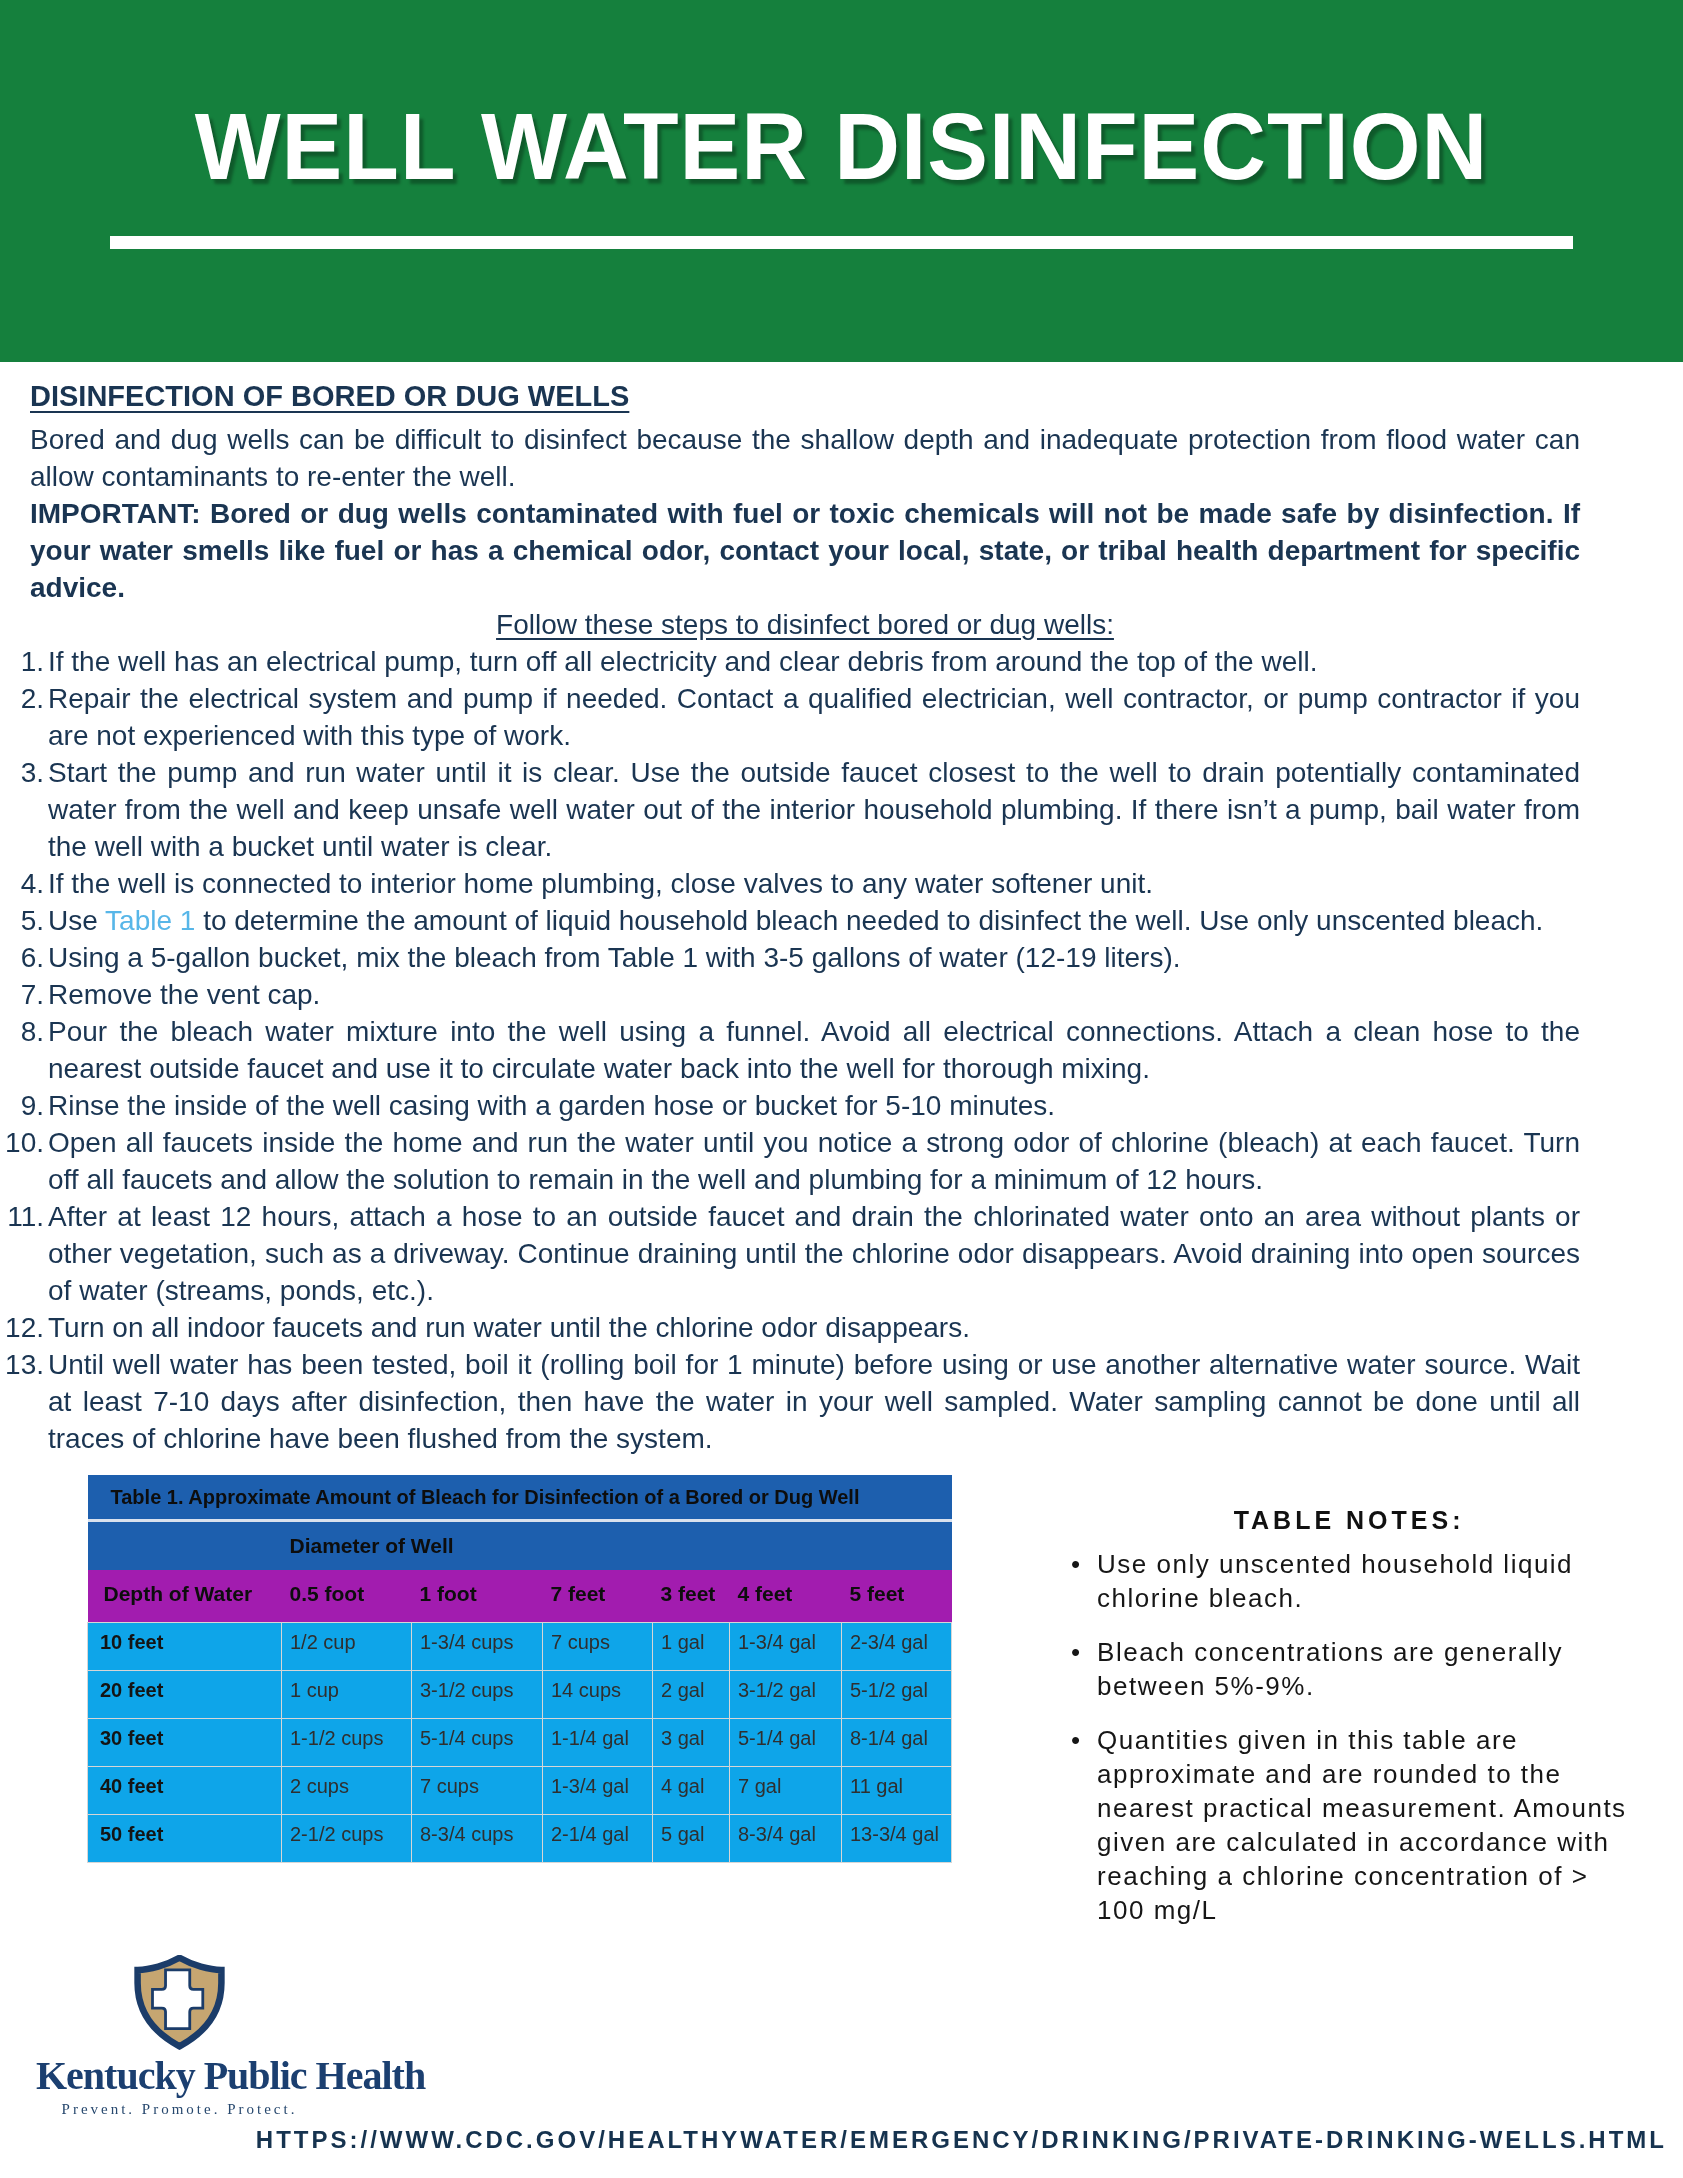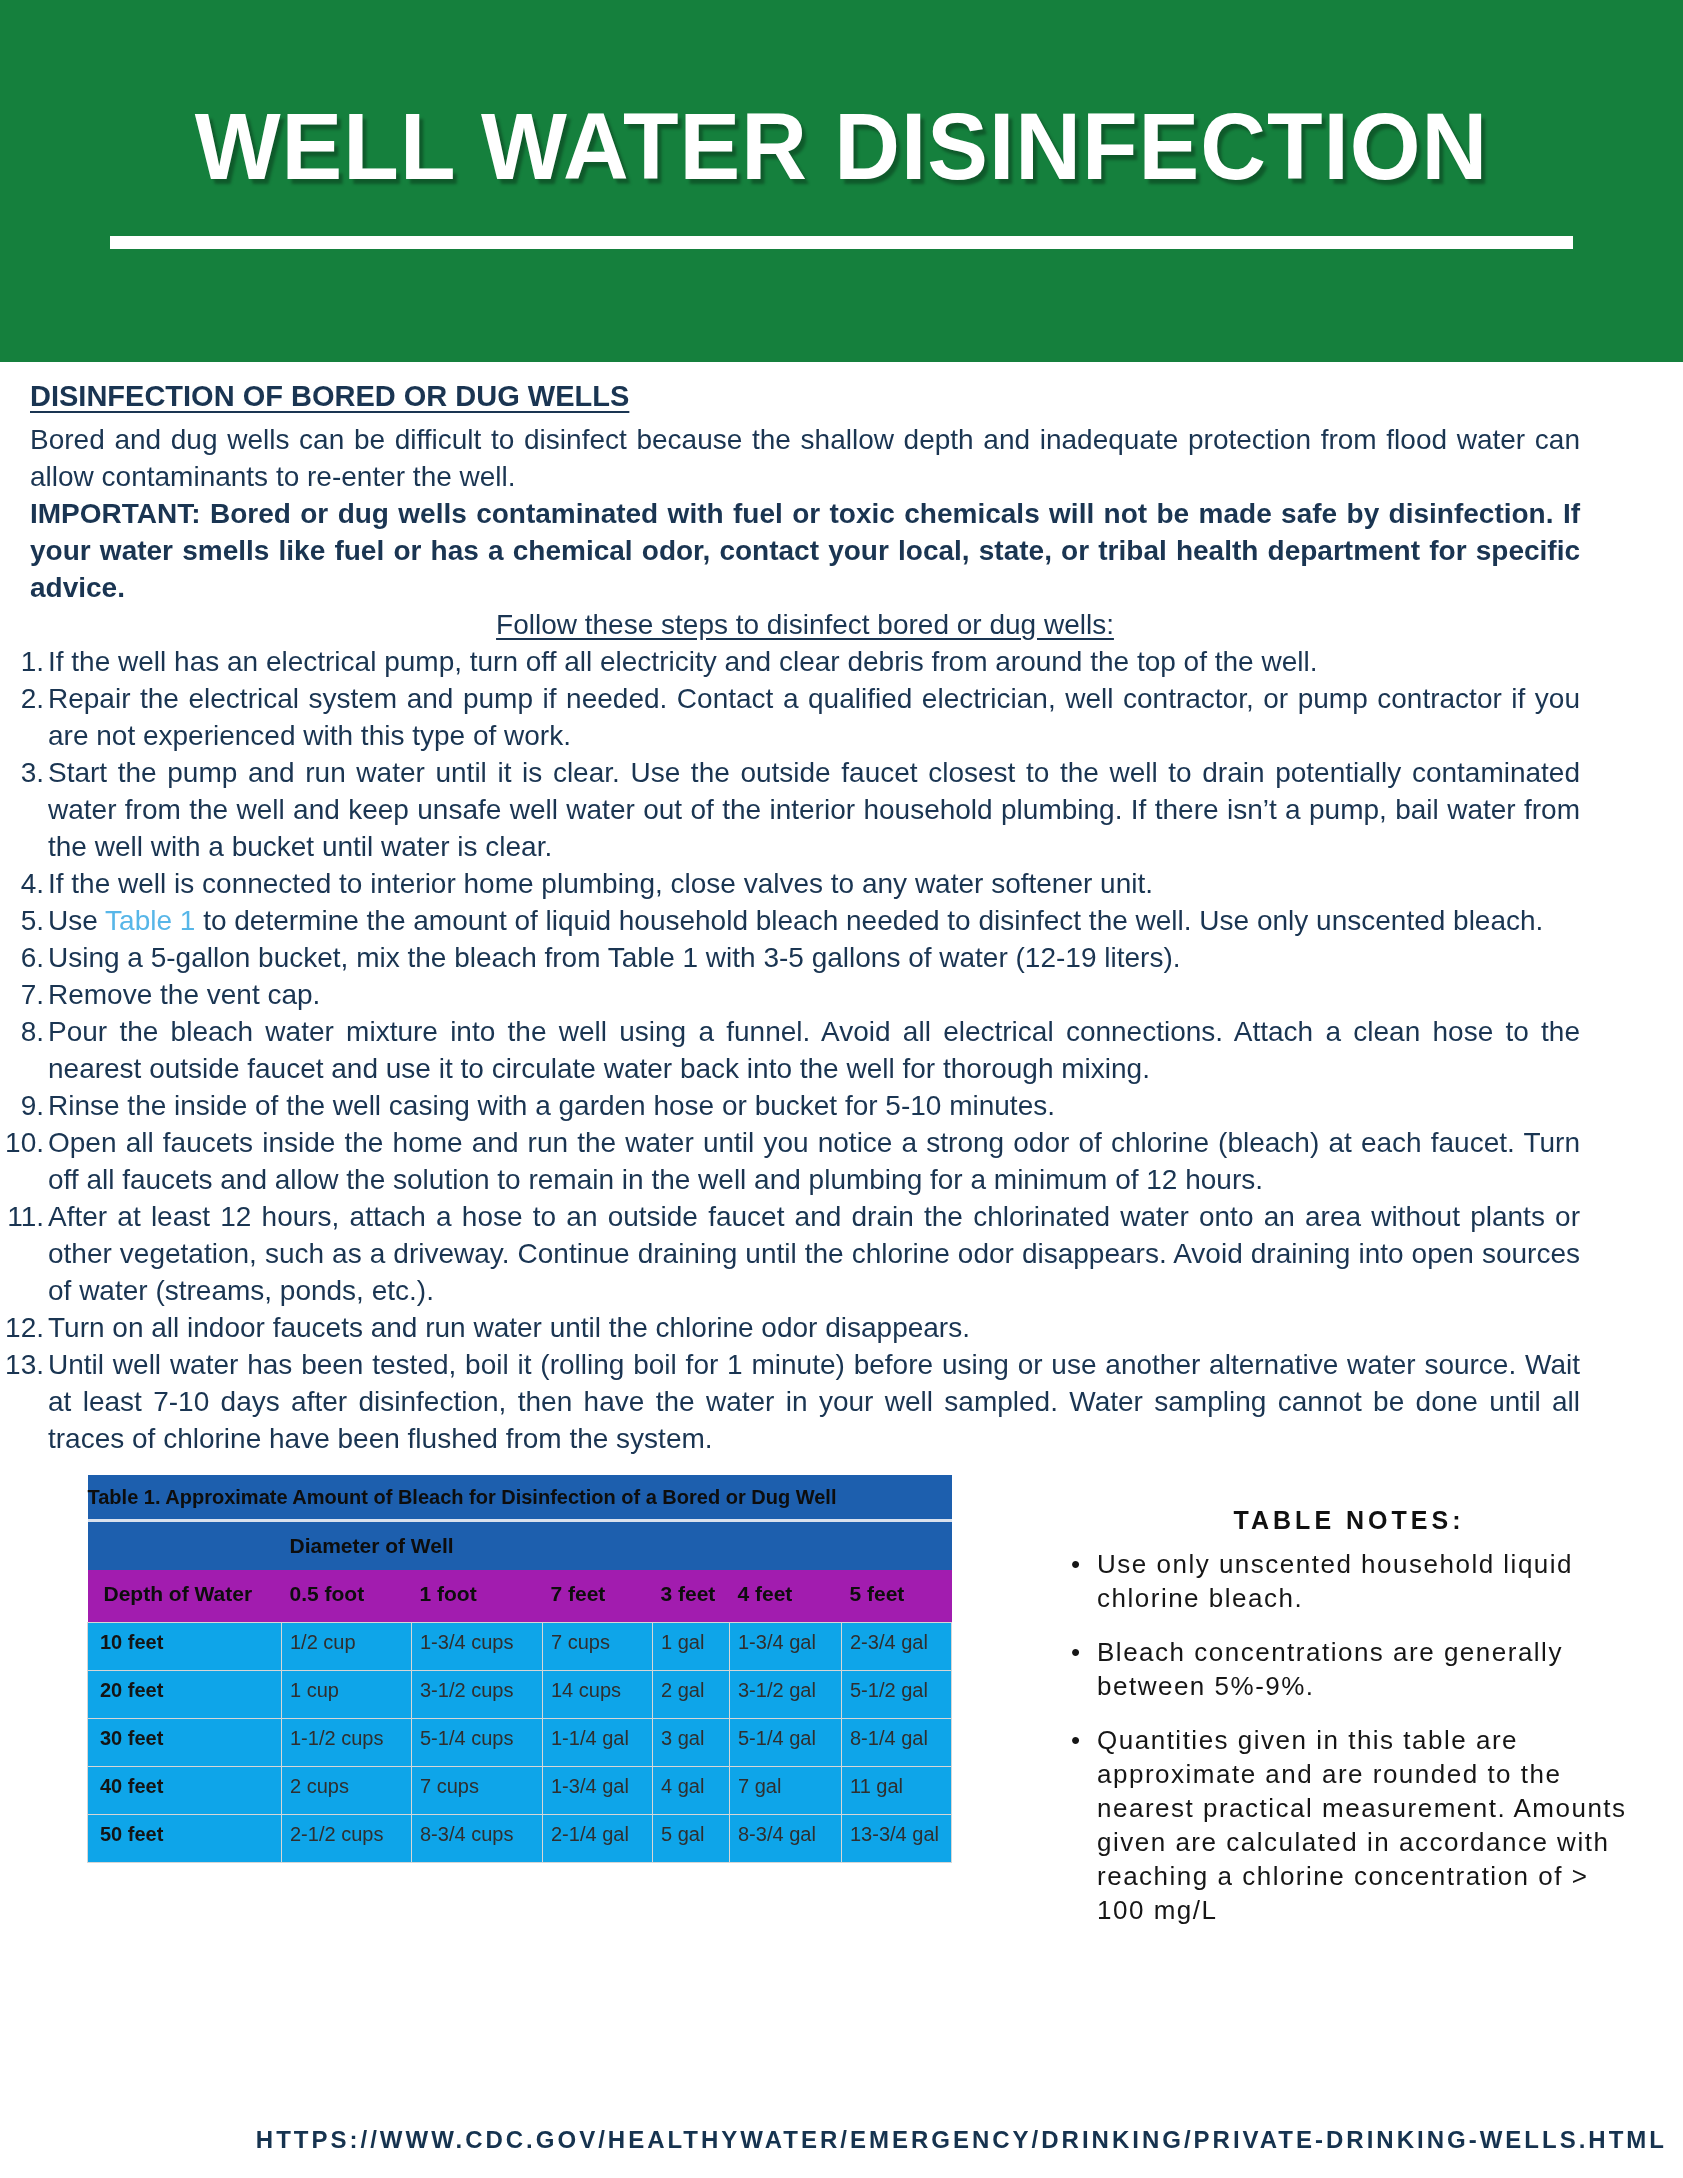--- a/index.html
+++ b/index.html
@@ -37,21 +37,21 @@
     content:counter(step) "."; position:absolute; left:-48px; top:0;
     width:44px; text-align:right;
   }
   .tlink { color:#57b6e8; cursor:pointer; }
 
   
   .bottom { display:flex; align-items:flex-start; margin-top:18px; padding-left:87px; }
   table.t1 { border-collapse:collapse; width:863px; font-size:20px; table-layout:fixed; }
   table.t1 th { font-weight:bold; color:#0d0d0d; }
   tr.tt th {
-    background:#1d5fae; text-align:left; height:44px; padding:0 4px 0 0;
+    background:#1d5fae; text-align:left; height:44px; padding:0 4px 0 23px;
     border-bottom:3px solid #d9e1ee; font-size:20px; vertical-align:middle;
   }
   tr.tdm th { background:#1d5fae; height:48px; text-align:left; padding:0 0 0 8px; font-size:21px; vertical-align:middle; }
   tr.tc  th { background:#a21caf; height:48px; text-align:left; padding:0 0 4px 8px; font-size:21px; vertical-align:middle; }
   tr.tc  th.c0 { padding-left:16px; }
   table.t1 tbody td {
     border:1px solid #d6d6d6; background:#0ea5e9; height:39px;
     vertical-align:top; padding:8px 4px 0 8px; color:#2f2f2f;
   }
   table.t1 tbody td.c0 { font-weight:bold; color:#141414; padding-left:12px; }
@@ -192,19 +192,27 @@
     <aside class="notes">
       <div class="notes-h">TABLE NOTES:</div>
       <ul>
         <li><span>Use only unscented household liquid chlorine bleach.</span></li>
         <li><span> Bleach concentrations are generally between 5%-9%.</span></li>
         <li><span>Quantities given in this table are approximate and are rounded to the nearest practical measurement. Amounts given are calculated in accordance with reaching a chlorine concentration of &gt; 100 mg/L</span></li>
       </ul>
     </aside>
   </section>
 
+  <div class="logo">
+    <svg width="103" height="95" viewBox="0 0 104 102" aria-hidden="true">
+      <path d="M52,3 C66,11 84,16 97,16 L97,30 C97,61 80,83 52,98 C24,83 7,61 7,30 L7,16 C20,16 38,11 52,3 Z" fill="#c6a671" stroke="#1b3c69" stroke-width="7"></path>
+      <path d="M37,16 L63,16 L63,33 Q63,37 67,37 L77,37 L77,57 L67,57 Q63,57 63,61 L63,79 L37,79 L37,61 Q37,57 33,57 L23,57 L23,37 L33,37 Q37,37 37,33 Z" fill="#ffffff" stroke="#1b3c69" stroke-width="3"></path>
+    </svg>
+    <div class="logo-name">Kentucky Public Health</div>
+    <div class="logo-tag">Prevent. Promote. Protect.</div>
+  </div>
 
   <footer class="foot">
     <span class="url">HTTPS://WWW.CDC.GOV/HEALTHYWATER/EMERGENCY/DRINKING/PRIVATE-DRINKING-WELLS.HTML</span>
   </footer>
 
 </div>
 
 
 </body></html>

